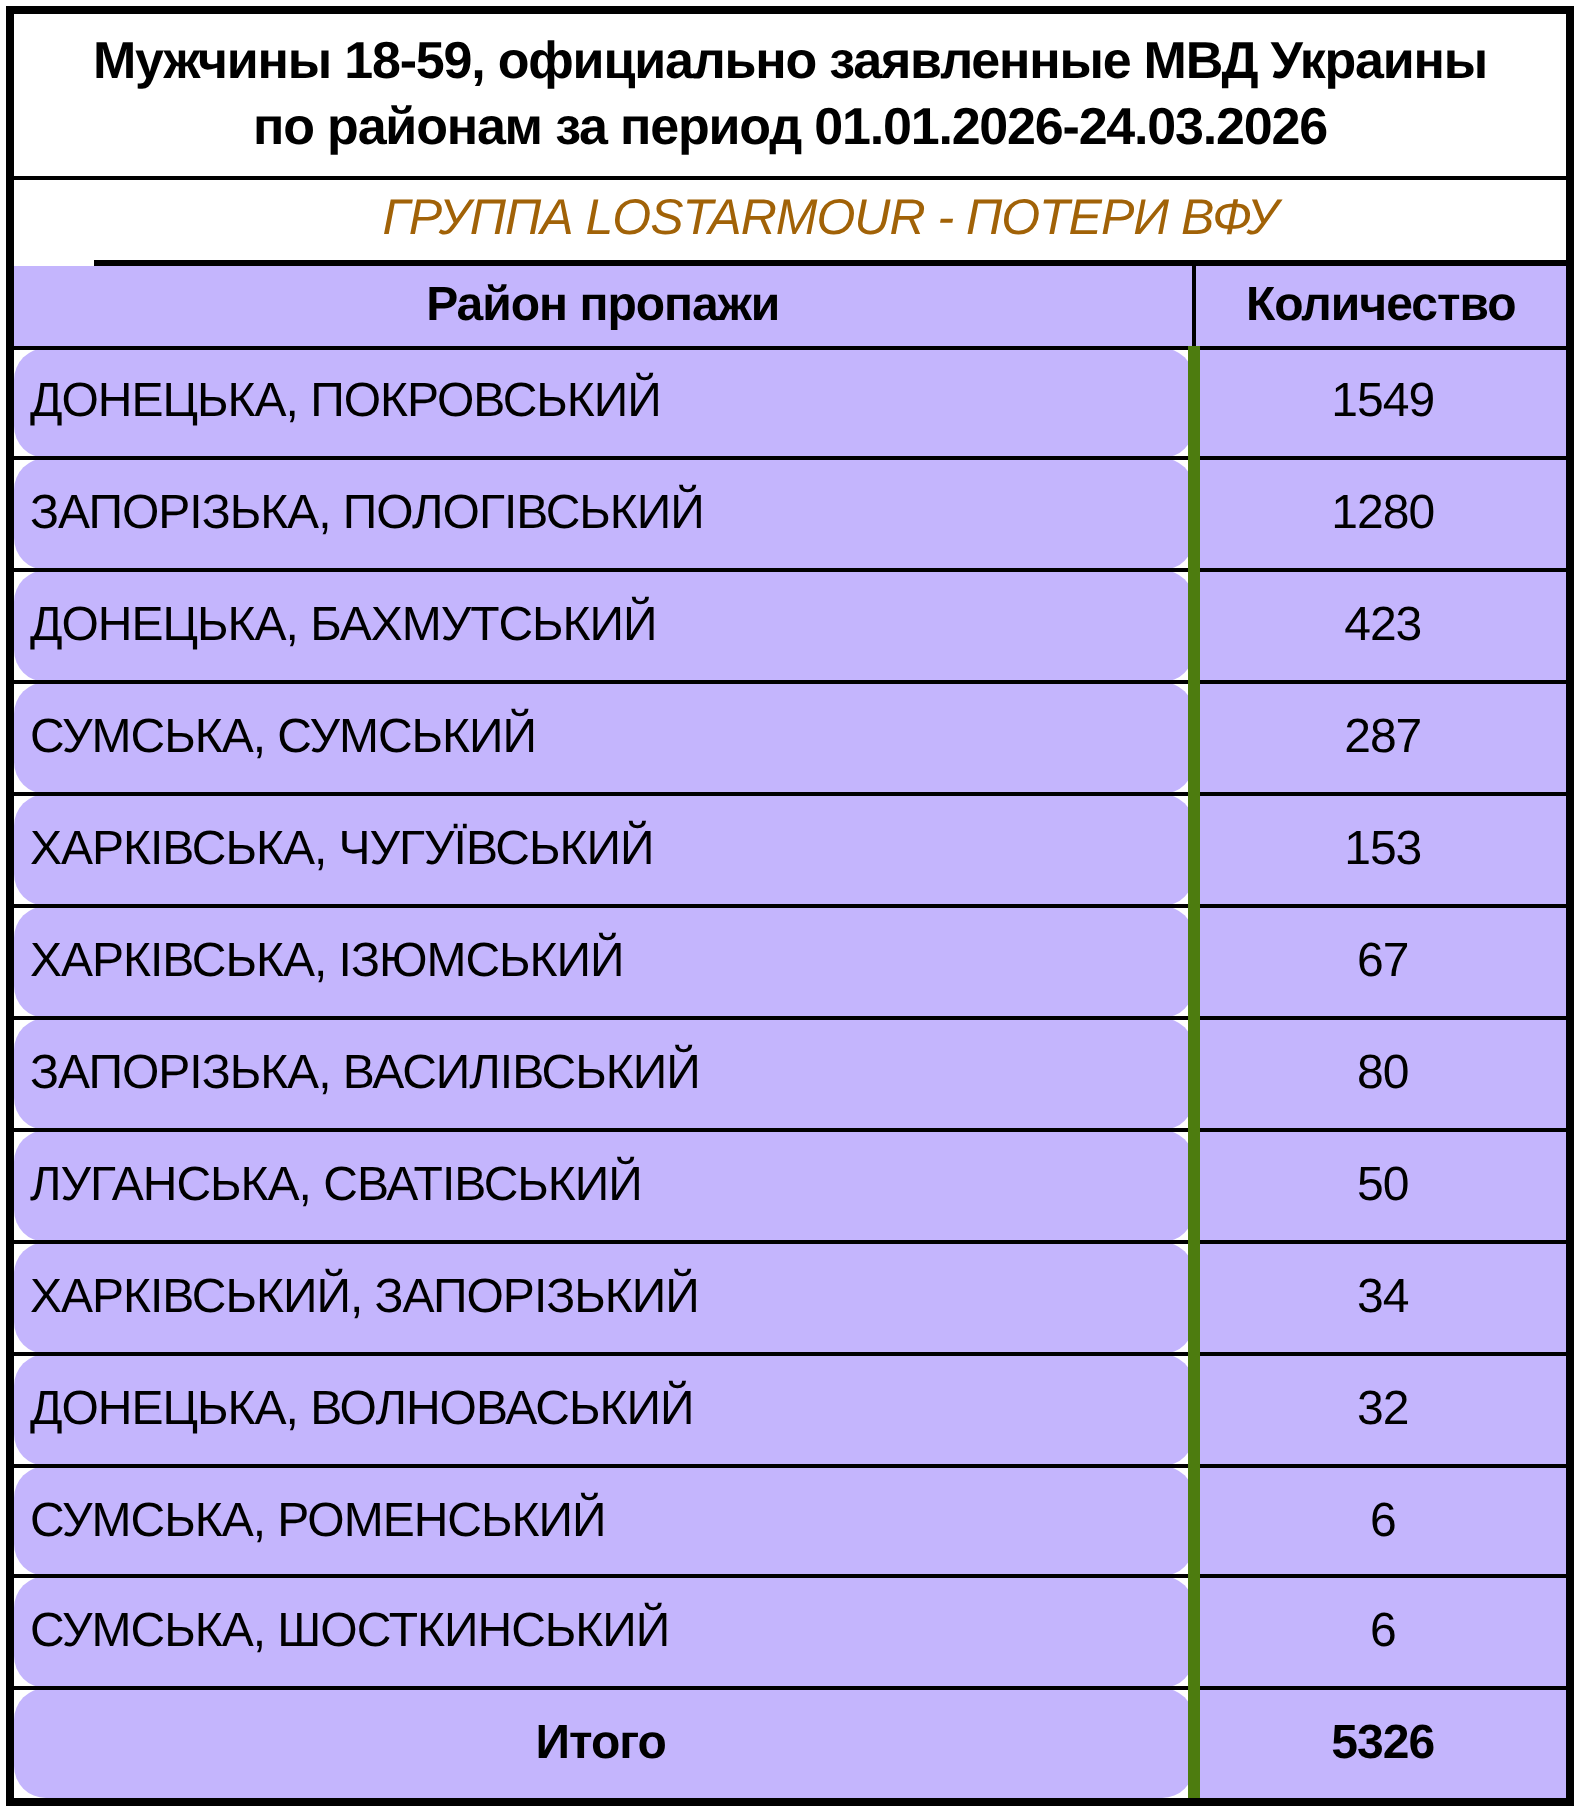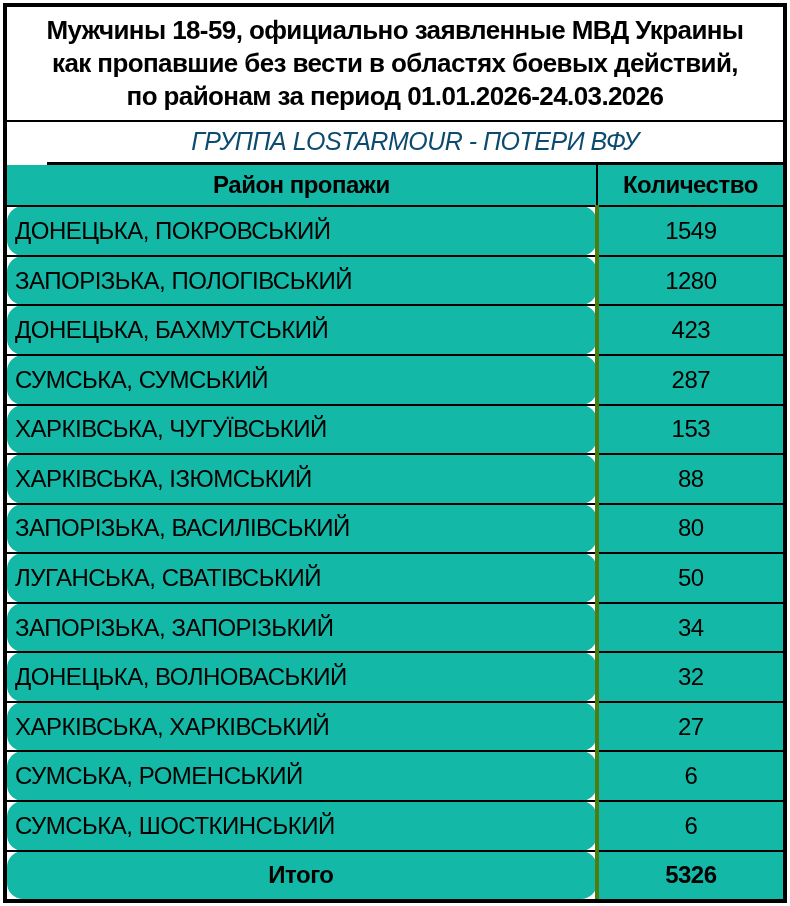--- a/index.html
+++ b/index.html
@@ -31,66 +31,65 @@
     font-size: 26px;
     line-height: 1.26;
     letter-spacing: -0.6px;
     padding: 7px 4px 8px 4px;
     border-bottom: 2px solid #000000;
   }
   .subtitle-row {
     text-align: center;
     font-size: 25px;
     font-style: italic;
-    color: #0c4a6e;
+    color: #a16207;
     letter-spacing: -0.5px;
     padding: 5px 4px 6px 4px;
     border-bottom: 3px solid #000000;
     margin-left: 40px;
   }
   table.data-table {
     width: 100%;
     border-collapse: collapse;
     flex: 1;
   }
   table.data-table th,
   table.data-table td {
     border-bottom: 2px solid #000000;
     font-size: 24px;
     letter-spacing: -0.5px;
     padding: 6px 8px;
-    background: #14b8a6;
+    background: #c4b5fd;
   }
   col.col-district { width: 76%; }
   col.col-count    { width: 24%; }
   th.cell-district, th.cell-count {
     font-weight: bold;
     text-align: center;
     font-size: 25px;
     border-bottom: 3px solid #000000;
   }
   td.cell-district { text-align: left; border-radius: 16px; }
-  td.cell-count    { text-align: center; border-left: 4px solid #4d7c0f; }
+  td.cell-count    { text-align: center; border-left: 6px solid #4d7c0f; }
   th.cell-count    { border-left: 2px solid #000000; }
   tr.total-row td {
     font-weight: bold;
     text-align: center;
     border-bottom: none;
     border-top: 1px solid #000000;
   }
 </style>
 </head>
 <body>
 
 <div class="canvas">
   <div class="sheet">
 
     <div class="title-block">
       <div>Мужчины 18-59, официально заявленные МВД Украины</div>
-      <div>как пропавшие без вести в областях боевых действий,</div>
       <div>по районам за период 01.01.2026-24.03.2026</div>
     </div>
 
     <div class="subtitle-row">ГРУППА LOSTARMOUR - ПОТЕРИ ВФУ</div>
 
     <table class="data-table">
       <colgroup>
         <col class="col-district">
         <col class="col-count">
       </colgroup>
@@ -116,41 +115,37 @@
         <tr>
           <td class="cell-district">СУМСЬКА, СУМСЬКИЙ</td>
           <td class="cell-count">287</td>
         </tr>
         <tr>
           <td class="cell-district">ХАРКІВСЬКА, ЧУГУЇВСЬКИЙ</td>
           <td class="cell-count">153</td>
         </tr>
         <tr>
           <td class="cell-district">ХАРКІВСЬКА, ІЗЮМСЬКИЙ</td>
-          <td class="cell-count">88</td>
+          <td class="cell-count">67</td>
         </tr>
         <tr>
           <td class="cell-district">ЗАПОРІЗЬКА, ВАСИЛІВСЬКИЙ</td>
           <td class="cell-count">80</td>
         </tr>
         <tr>
           <td class="cell-district">ЛУГАНСЬКА, СВАТІВСЬКИЙ</td>
           <td class="cell-count">50</td>
         </tr>
         <tr>
-          <td class="cell-district">ЗАПОРІЗЬКА, ЗАПОРІЗЬКИЙ</td>
+          <td class="cell-district">ХАРКІВСЬКИЙ, ЗАПОРІЗЬКИЙ</td>
           <td class="cell-count">34</td>
         </tr>
         <tr>
           <td class="cell-district">ДОНЕЦЬКА, ВОЛНОВАСЬКИЙ</td>
           <td class="cell-count">32</td>
-        </tr>
-        <tr>
-          <td class="cell-district">ХАРКІВСЬКА, ХАРКІВСЬКИЙ</td>
-          <td class="cell-count">27</td>
         </tr>
         <tr>
           <td class="cell-district">СУМСЬКА, РОМЕНСЬКИЙ</td>
           <td class="cell-count">6</td>
         </tr>
         <tr>
           <td class="cell-district">СУМСЬКА, ШОСТКИНСЬКИЙ</td>
           <td class="cell-count">6</td>
         </tr>
         <tr class="total-row">

